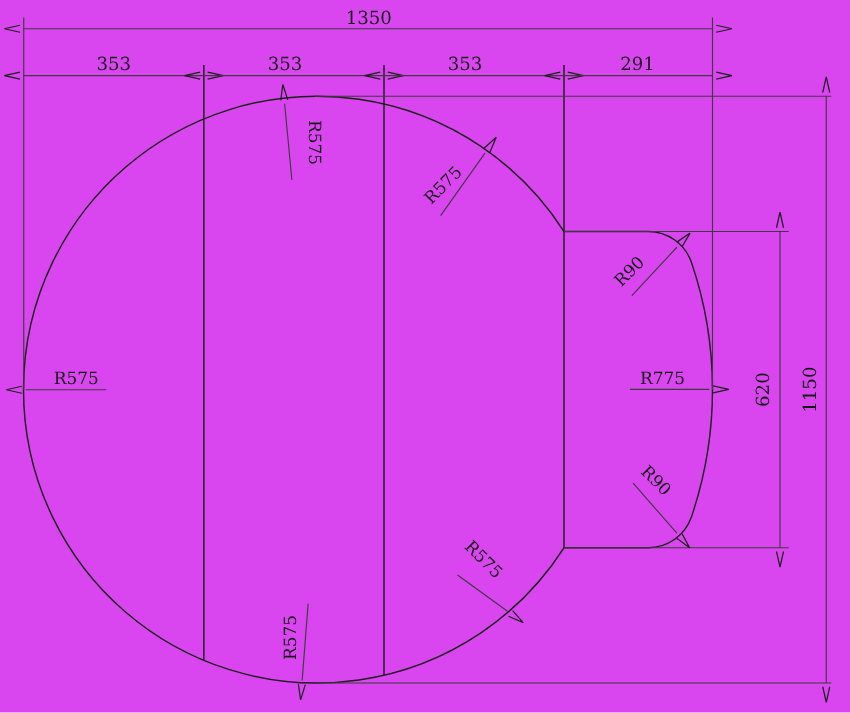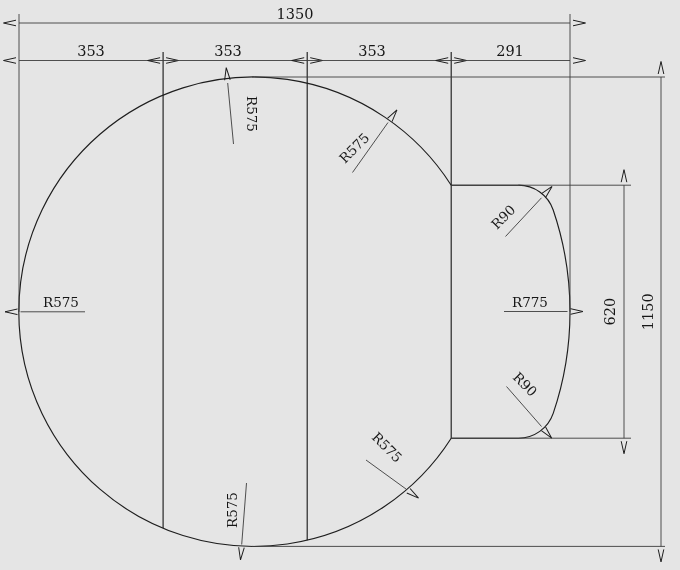--- a/index.html
+++ b/index.html
@@ -4,21 +4,21 @@
 <style>
   html, body {
     margin: 0;
     padding: 0;
     background: #ffffff;
   }
   .stage {
     position: relative;
     width: 680px;
     height: 570px;
-    background: #e5e5e5;
+    background: #d946ef;
     font-family: "DejaVu Serif", "Liberation Serif", serif;
   }
   svg { display: block; }
   .geo {
     fill: none;
     stroke: #1e1e1e;
     stroke-width: 1.15;
   }
   .thin {
     fill: none;

